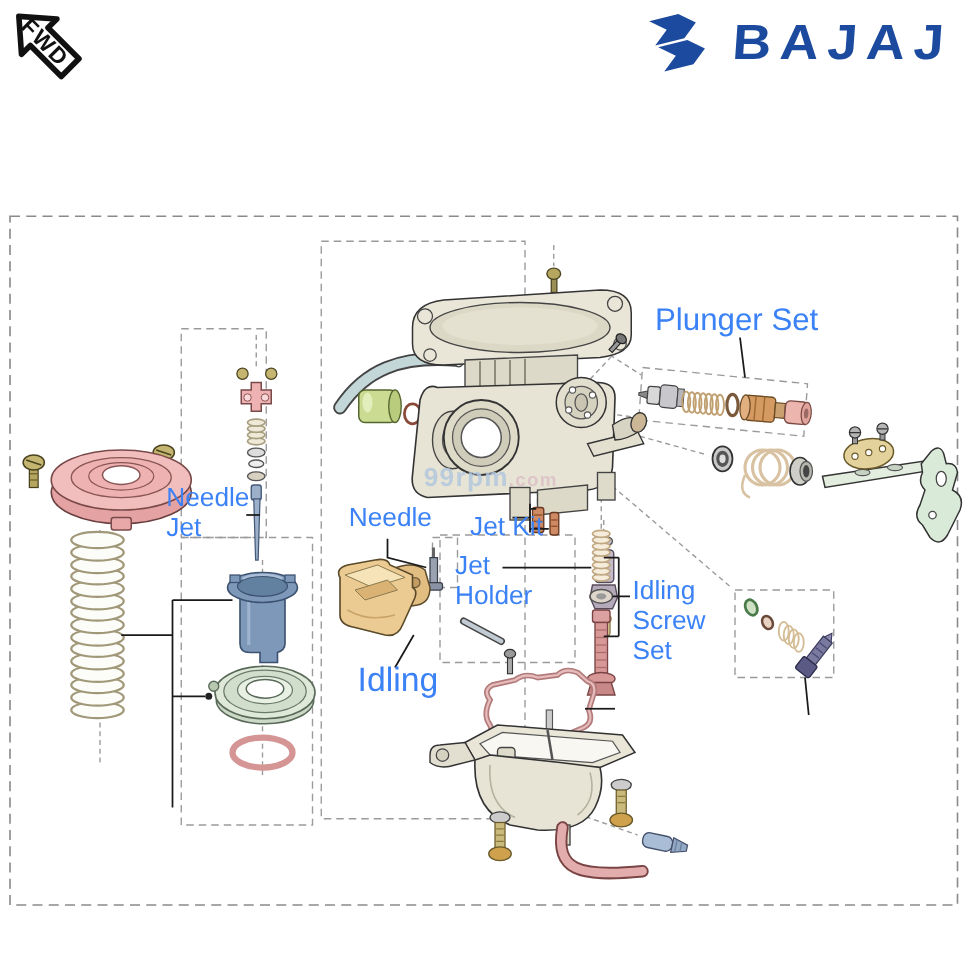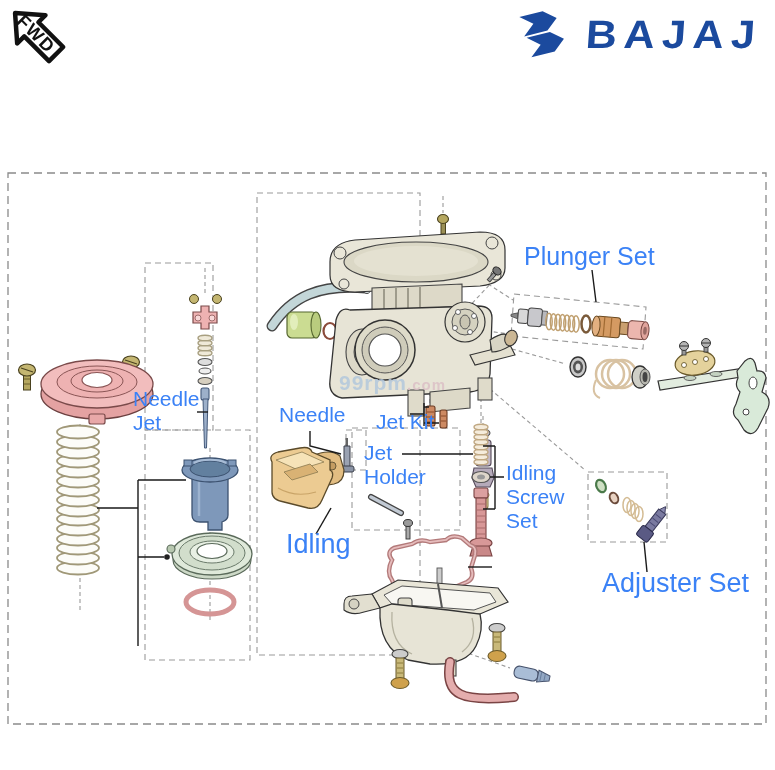--- a/index.html
+++ b/index.html
@@ -417,15 +417,14 @@
 Jet</div>
 <div class="lbl m" style="left:524px;top:242px;">Plunger Set</div>
 <div class="lbl s" style="left:279px;top:403px;">Needle</div>
 <div class="lbl s" style="left:356px;top:410px;margin-left:20px;">Jet Kit</div>
 <div class="lbl s" style="left:364px;top:441px;">Jet
 Holder</div>
 <div class="lbl l" style="left:286px;top:529px;">Idling</div>
 <div class="lbl s" style="left:506px;top:461px;">Idling
 Screw
 Set</div>
-<div class="lbl l" style="left:602px;top:568px;">Adjuster Set</div>
 
 </div>
 
 </body></html>

